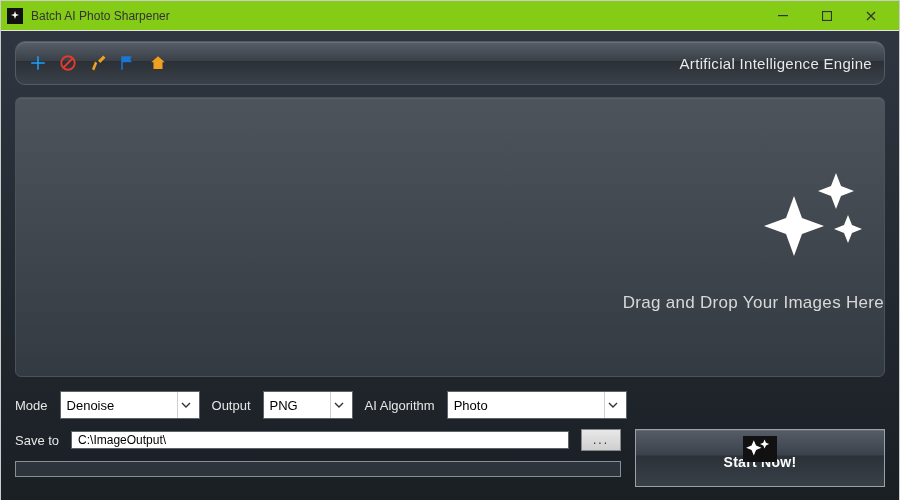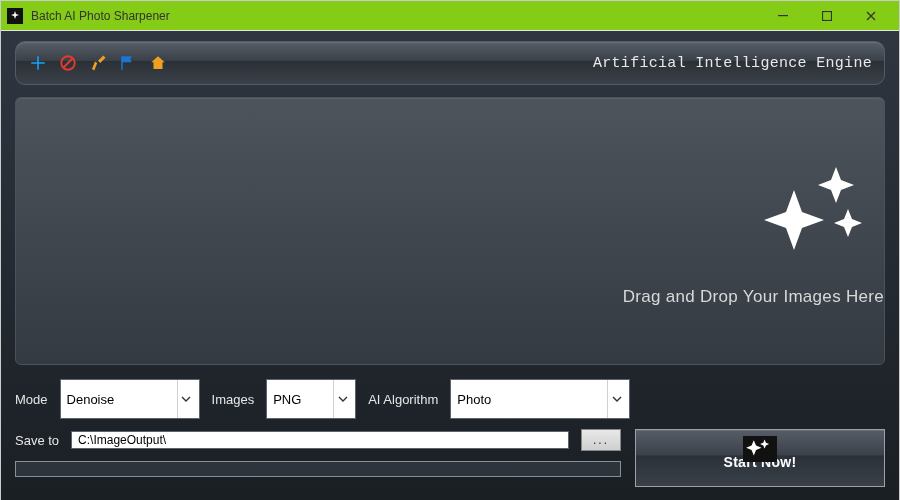--- a/index.html
+++ b/index.html
@@ -54,21 +54,20 @@
 
   .toolbar {
     height: 44px;
     border: 1px solid #545b64;
     border-radius: 10px;
     background: linear-gradient(#575e67 0%, #3a4048 45%, #2b3037 46%, #3b4148 100%);
     display: flex;
     align-items: center;
     padding: 0 12px;
     box-shadow: inset 0 1px 0 rgba(255,255,255,0.12);
-    font-family: Liberation Mono, monospace;
   }
   .toolbar-icons { display: flex; gap: 10px; align-items: center; }
   .ticon {
     width: 20px; height: 20px;
     display:flex; align-items:center; justify-content:center;
     cursor: pointer;
     font-size: 18px;
     line-height: 1;
   }
   .toolbar-spacer { flex:1; }
@@ -96,21 +95,21 @@
   .controls {
     margin-top: 14px;
     display: flex;
     align-items: center;
     gap: 12px;
     color: #e6e6e6;
     font-size: 13px;
   }
   .lbl { white-space: nowrap; }
   .select {
-    height: 40px;
+    height: 28px;
     background: #fff;
     color: #000;
     border: 1px solid #5c636b;
     display: flex;
     align-items: center;
     padding: 0 4px 0 6px;
     font-size: 13px;
     cursor: pointer;
     position: relative;
   }
@@ -267,21 +266,21 @@
       <span class="lbl">Mode</span>
       <div class="select sel-mode">
         <span>Denoise</span>
         <span class="caret">
           <svg width="10" height="10" viewBox="0 0 10 10">
               <path d="M1 3 L5 7 L9 3" fill="none" stroke="#333" stroke-width="1.4"></path>
             </svg>
         </span>
       </div>
 
-      <span class="lbl">Images</span>
+      <span class="lbl">Output</span>
       <div class="select sel-output">
         <span>PNG</span>
         <span class="caret">
           <svg width="10" height="10" viewBox="0 0 10 10">
               <path d="M1 3 L5 7 L9 3" fill="none" stroke="#333" stroke-width="1.4"></path>
             </svg>
         </span>
       </div>
 
       <span class="lbl">AI Algorithm</span>

